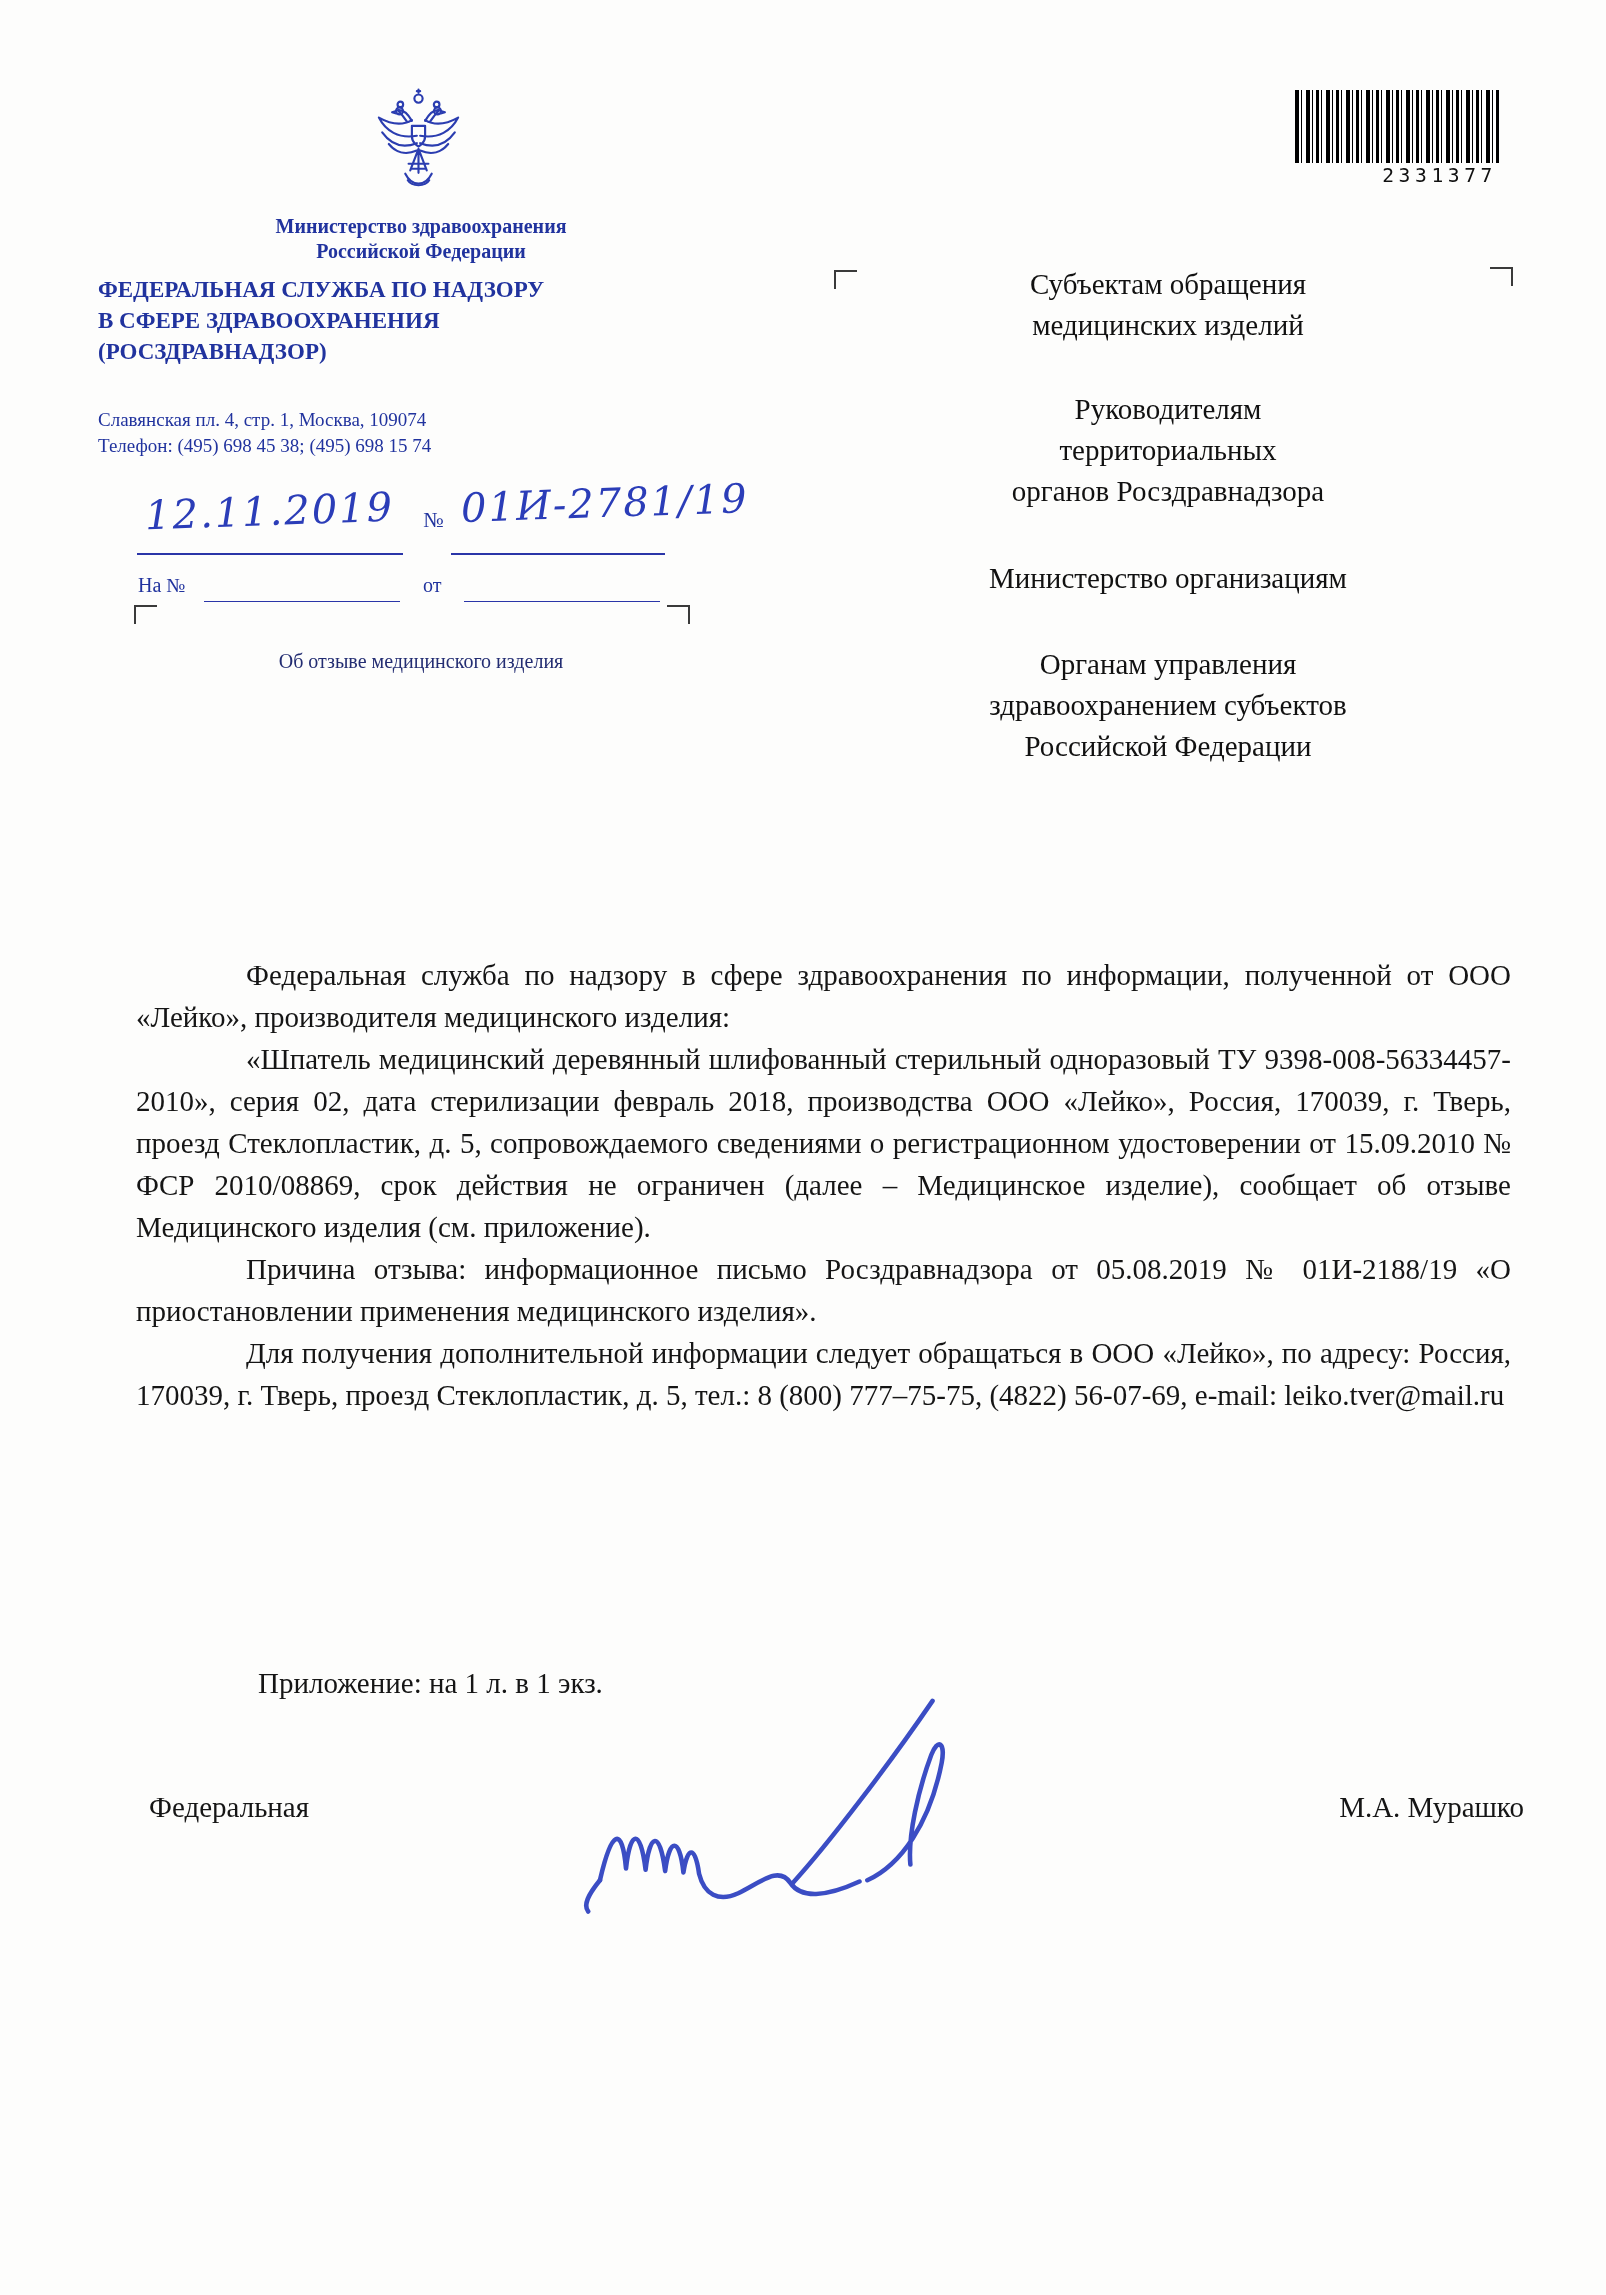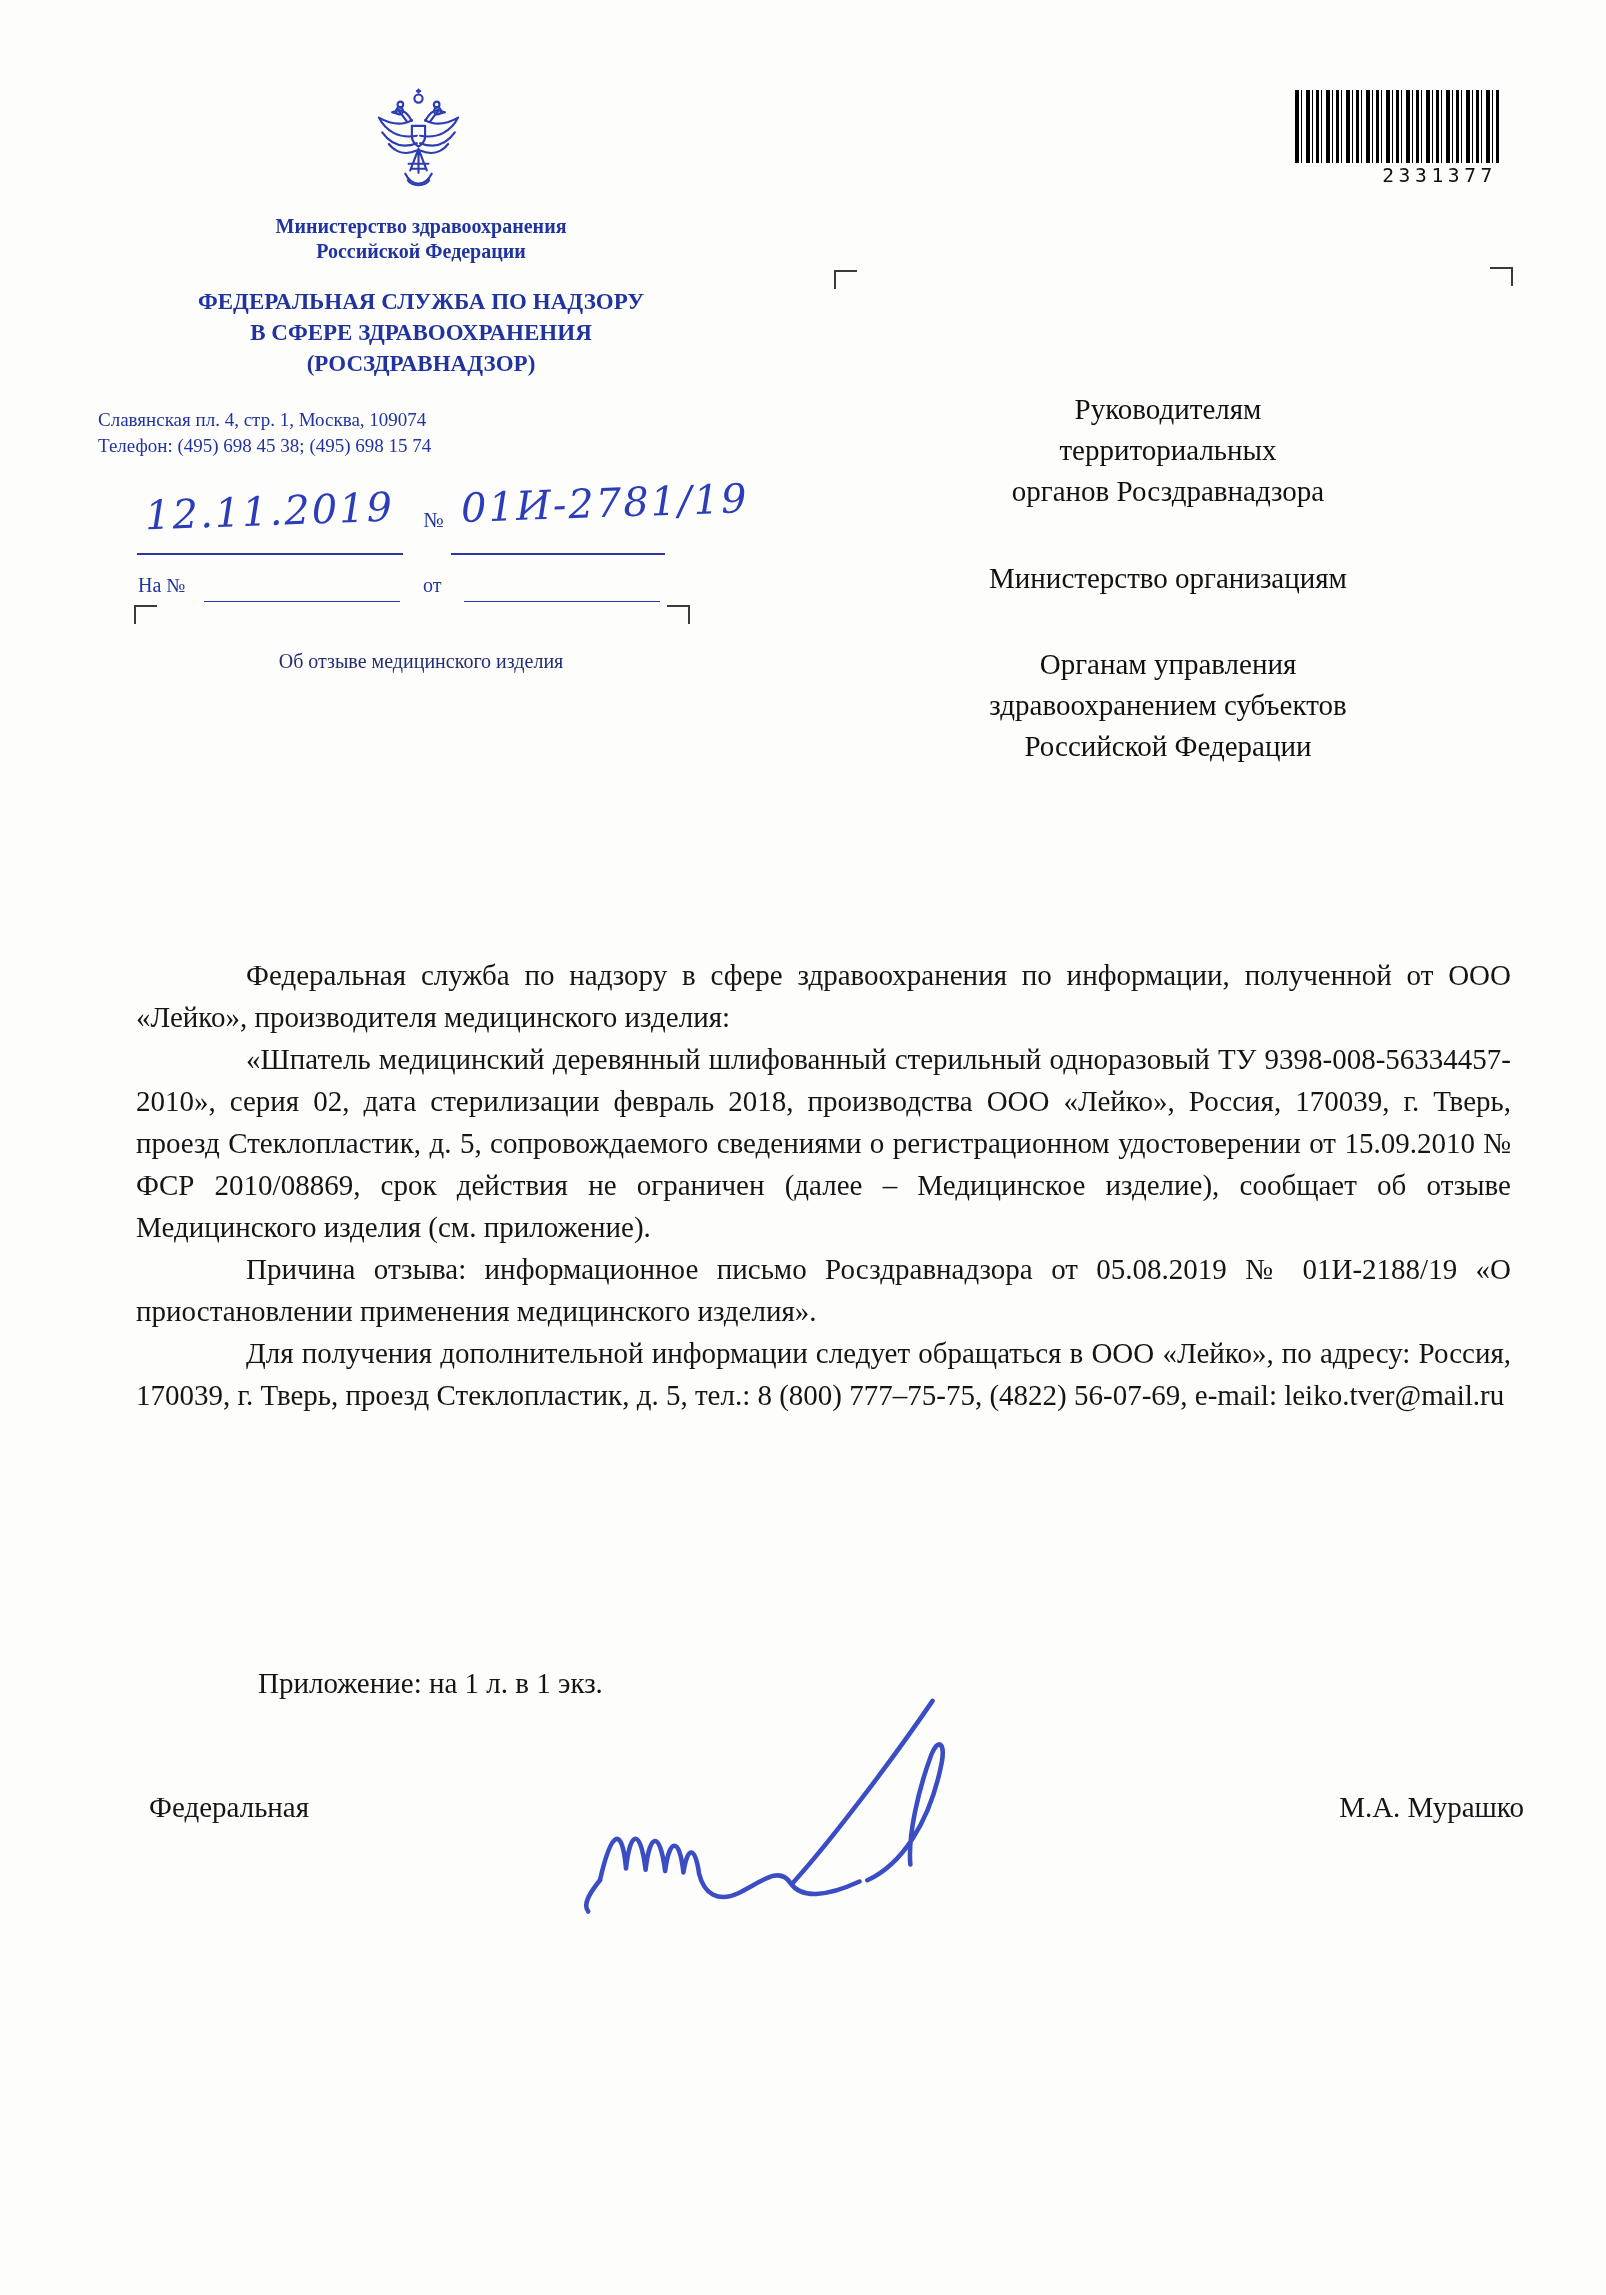--- a/index.html
+++ b/index.html
@@ -12,22 +12,22 @@
     overflow:hidden;
   }
   .pre{white-space:pre-line;}
   
   .emblem{position:absolute;left:369px;top:77px;width:99px;height:129px;}
   .ministry{
     position:absolute;left:98px;top:214px;width:646px;
     text-align:center;font-weight:bold;font-size:20px;line-height:25.4px;color:#21339e;
   }
   .service{
-    position:absolute;left:98px;top:286px;width:646px;
-    text-align:center;font-weight:bold;font-size:23px;line-height:31px;color:#21339e;
+    position:absolute;left:98px;top:274px;width:646px;
+    font-weight:bold;font-size:23px;line-height:31px;color:#21339e;
   }
   .addr{
     position:absolute;left:98px;top:407px;width:646px;
     text-align:left;font-size:19px;line-height:26px;color:#21339e;
   }
   .hand{
     font-family:"DejaVu Serif",serif;font-style:italic;
     color:#2b3db8;transform:rotate(-2deg);letter-spacing:2px;
   }
   .hw-date{position:absolute;left:145px;top:488px;font-size:40px;}
@@ -146,20 +146,22 @@
   <div class="corner tl c-adr-l"></div>
   <div class="corner tr c-adr-r"></div>
 
   <div class="subject">Об отзыве медицинского изделия</div>
 
   <div class="barcode">
     <div class="barcode-bars"></div>
     <div class="barcode-number">2331377</div>
   </div>
 
+  <div class="addressee adr-1 pre">Субъектам обращения
+медицинских изделий</div>
   <div class="addressee adr-2 pre">Руководителям
 территориальных
 органов Росздравнадзора</div>
   <div class="addressee adr-3 pre">Министерство организациям</div>
   <div class="addressee adr-4 pre">Органам управления
 здравоохранением субъектов
 Российской Федерации</div>
 
   <div class="body-text">
     <p>Федеральная служба по надзору в сфере здравоохранения по информации, полученной от ООО «Лейко», производителя медицинского изделия:</p>

